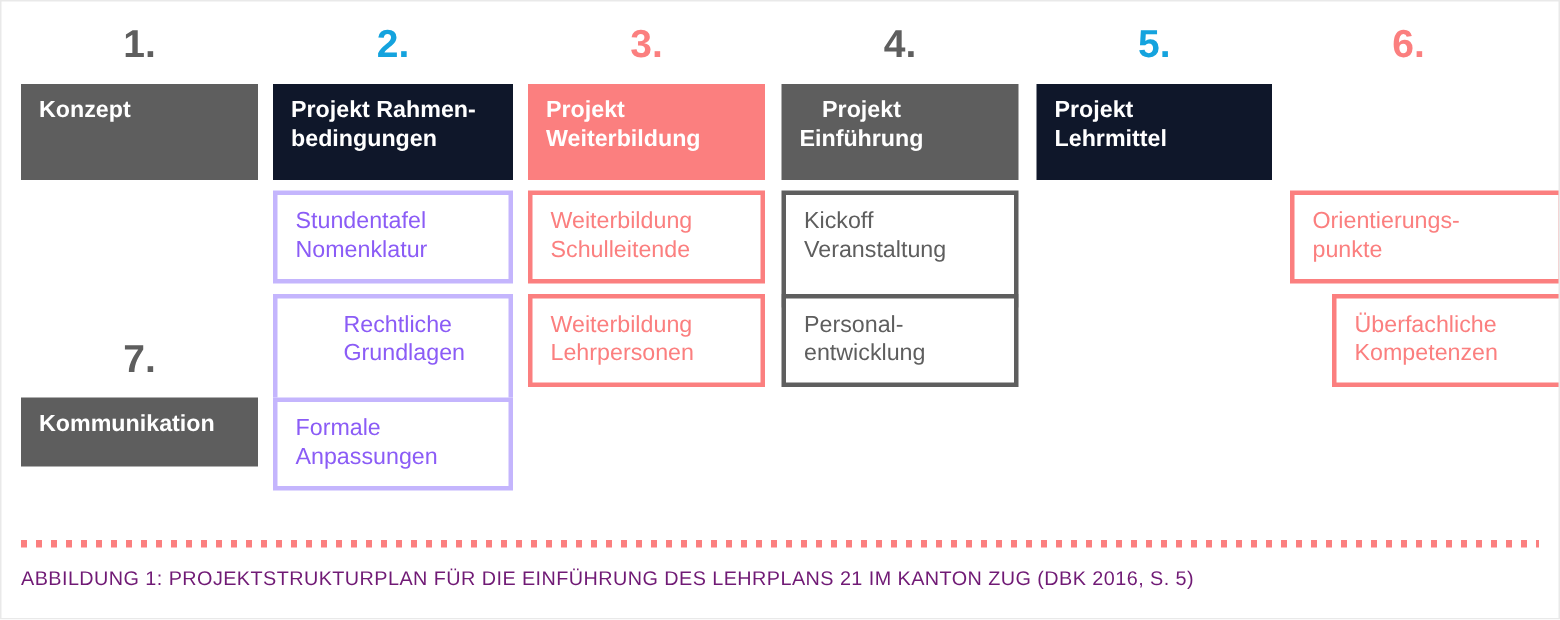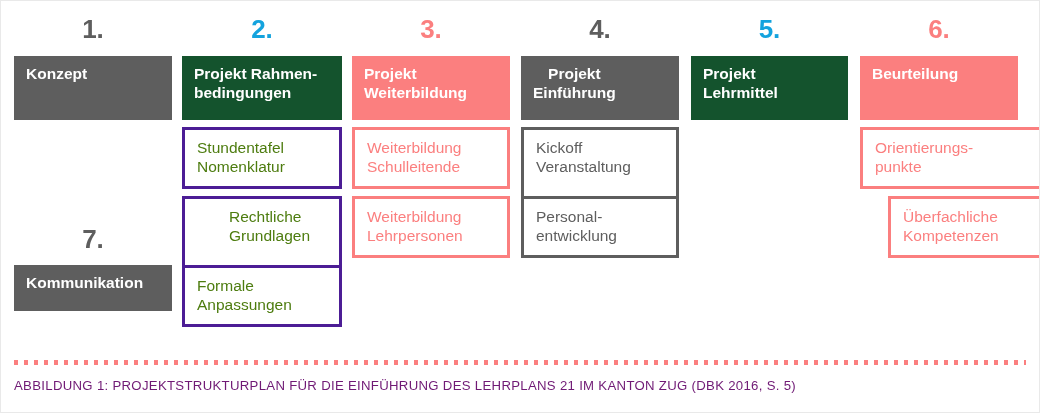--- a/index.html
+++ b/index.html
@@ -43,26 +43,26 @@
     padding: 8px 10px 6px 12px;
     font-size: 15.5px;
     line-height: 1.25;
     font-weight: bold;
     white-space: pre-line;
   }
 
   
   .box.head { font-weight: bold; color: #ffffff; }
   .box.head.gray { background: #5e5e5e; text-align: center; }
-  .box.head.blue { background: #14532d; }
+  .box.head.blue { background: #0f172a; }
   .box.head.red  { background: #fb7f7f; }
 
   
   .box.sub { background: #ffffff; font-weight: normal; }
-  .box.sub.blue { border: 3px solid #4c1d95; color: #4d7c0f; }
+  .box.sub.blue { border: 3px solid #c4b5fd; color: #8b5cf6; }
   .box.sub.red  { border: 3px solid #fb7f7f; color: #fb7f7f; }
   .box.sub.gray { border: 3px solid #5e5e5e; color: #5e5e5e; }
 
   
   .dotted-rule {
     position: absolute;
     left: 14px;
     top: 360px;
     width: 1012px;
     height: 5px;
@@ -126,21 +126,20 @@
   <div class="box sub gray" style="left:521px; top:127px; width:158px; height:78px;">Kickoff
 Veranstaltung</div>
   <div class="box sub gray" style="left:521px; top:196px; width:158px; height:62px;">Personal-
 entwicklung</div>
 
   <div class="num blue" style="left:691px; top:16px; width:157px;">5.</div>
   <div class="box head blue" style="left:691px; top:56px; width:157px; height:64px;">Projekt
 Lehrmittel</div>
 
   <div class="num red" style="left:860px; top:16px; width:158px;">6.</div>
-  <div class="box head red" style="left:860px; top:56px; width:158px; height:64px;">Beurteilung</div>
   <div class="box sub red" style="left:860px; top:127px; width:182px; height:62px;">Orientierungs-
 punkte</div>
   <div class="box sub red" style="left:860px; top:196px; width:158px; height:62px;margin-left:28px;">Überfachliche
 Kompetenzen</div>
 
   <div class="num gray" style="left:14px; top:226px; width:158px;">7.</div>
   <div class="box head gray" style="left:14px; top:265px; width:158px; height:46px;">Kommunikation</div>
 
   <div class="dotted-rule"></div>
 

